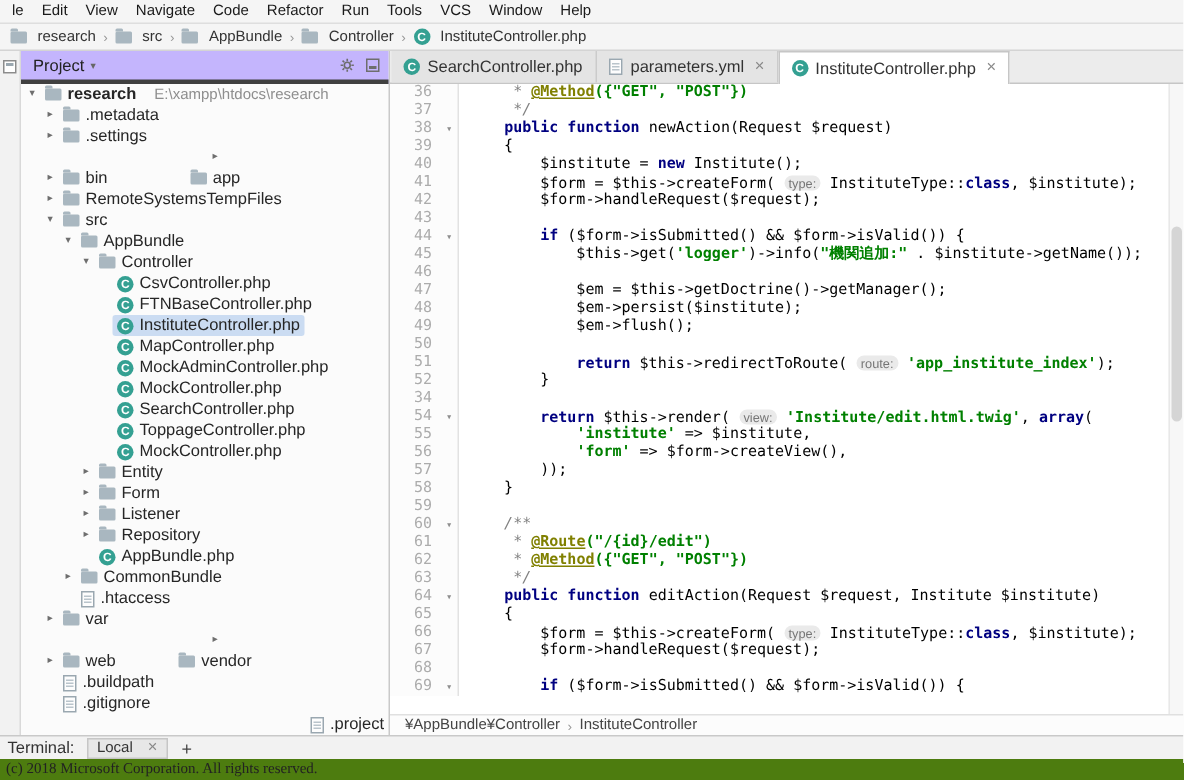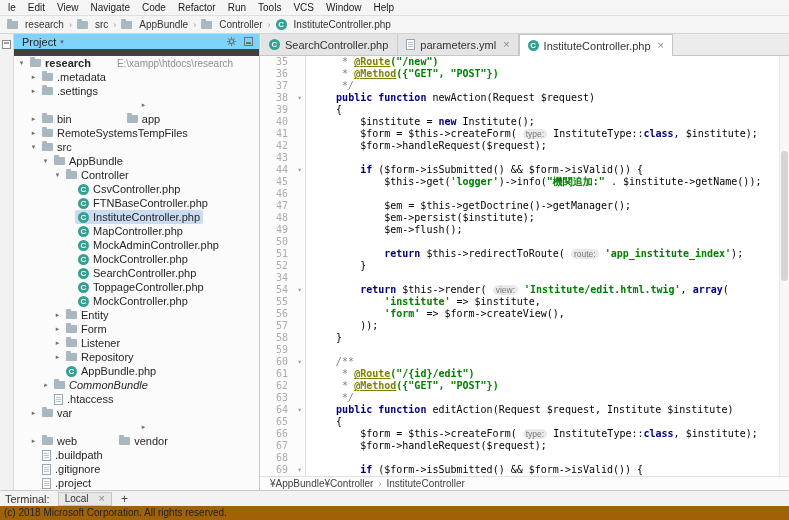--- a/index.html
+++ b/index.html
@@ -28,36 +28,36 @@
 
   .strip { width: 14px; background: #F2F2F2; border-right: 1px solid #D9D9D9;
            padding-top: 6px; display: flex; flex-direction: column; align-items: center; flex: none; }
   .strip-btn { width: 9px; height: 9px; border: 1px solid #8C8C8C; background: #fff; position: relative; display: block; }
   .strip-btn::after { content: ''; position: absolute; left: 1px; top: 1px; right: 1px; height: 2px; background: #9AA7B0; }
 
   
   .panel { width: 246px; flex: none; background: #FBFBFB; border-right: 1px solid #C9C9C9;
            display: flex; flex-direction: column; }
   .panel-hd { height: 22px; flex: none; display: flex; align-items: center; padding: 0 6px 0 8px;
-              font-size: 11px; color: #222; background: #7dd3fc; border-bottom: 7px solid #404040; }
+              font-size: 11px; color: #222; background: #c4b5fd; border-bottom: 3px solid #404040; }
   .panel-title { display: inline-flex; align-items: center; gap: 4px; cursor: default; }
   .caret { font-size: 7px; color: #666; }
   .panel-actions { margin-left: auto; display: inline-flex; align-items: center; gap: 7px; }
   .gear { display: inline-flex; align-items: center; }
   .icon-hide { width: 9px; height: 9px; border: 1px solid #6e6e6e; position: relative; display: inline-block; }
   .icon-hide::after { content: ''; position: absolute; left: 1px; right: 1px; bottom: 1px; height: 2px; background: #6e6e6e; }
 
   .tree { flex: 1; overflow: hidden; font-size: 11px; color: #262626; }
   .trow { height: 14px; display: flex; align-items: center; white-space: nowrap; cursor: default; }
   .chev { width: 11px; flex: none; text-align: center; font-size: 7px; color: #6E6E6E; line-height: 14px; }
   .tnode { display: inline-flex; align-items: center; height: 14px; padding: 0 3px; border-radius: 2px; }
   .tnode.sel { background: #CBDCF2; }
   .tlabel { line-height: 14px; }
   .bold { font-weight: bold; }
-  .tsuffix { color: #8E8E8E; margin-left: 23px; font-size: 10px; }
+  .tsuffix { color: #8E8E8E; margin-left: 9px; font-size: 10px; }
 
   
   .fic { flex: none; margin-right: 4px; display: inline-block; }
   .ic-folder { width: 11px; height: 8px; background: #A9B7C0; border-radius: 1px; position: relative; }
   .ic-folder::before { content: ''; position: absolute; top: -2px; left: 0; width: 5px; height: 2px;
                        background: #A9B7C0; border-radius: 1px 1px 0 0; }
   .ic-php { width: 11px; height: 11px; border-radius: 50%; background: #34A092; color: #fff;
             font-size: 8px; font-weight: bold; line-height: 11px; text-align: center; }
   .ic-file { width: 9px; height: 11px; background: #FDFDFD; border: 1px solid #9AA7B0; position: relative; }
   .ic-file::after { content: ''; position: absolute; left: 1px; right: 1px; top: 2px; height: 1px;
@@ -95,21 +95,21 @@
   .edcrumb { height: 14px; flex: none; background: #FCFCFC; border-top: 1px solid #E0E0E0;
              display: flex; align-items: center; font-size: 10px; color: #444; padding-left: 8px; }
   .edc-item { padding: 0 2px; cursor: default; }
 
   
   .termbar { height: 16px; background: #F2F2F2; border-top: 1px solid #C9C9C9; display: flex;
              align-items: center; padding-left: 5px; font-size: 11px; color: #333; }
   .term-tab { display: inline-flex; align-items: center; margin-left: 8px; padding: 0 6px; height: 14px;
               background: #E7E7E7; border: 1px solid #C6C6C6; font-size: 10px; gap: 4px; }
   .term-plus { margin-left: 9px; color: #444; font-size: 12px; }
-  .termout { height: 14px; background: #a16207; font-family: Liberation Sans, sans-serif; font-size: 10px;
+  .termout { height: 14px; background: #4d7c0f; font-family: Liberation Serif, serif; font-size: 10px;
              color: #222; line-height: 14px; padding-left: 4px; white-space: pre; overflow: hidden; }
 </style>
 </head>
 <body>
 
 <div class="app">
 
   <div class="menubar" id="menubar">
       <span class="menu-item">le</span>
       <span class="menu-item">Edit</span>
@@ -331,21 +331,21 @@
               <span class="tlabel">Repository</span>
             </span>
           </div>
           <div class="trow" style="padding-left: 38px;">
             <span class="chev"></span>
             <span class="tnode">
               <span class="fic ic-php">C</span>
               <span class="tlabel">AppBundle.php</span>
             </span>
           </div>
-          <div class="trow" style="padding-left: 26px; font-style: italic;">
+          <div class="trow" style="padding-left: 26px;">
             <span class="chev">▸</span>
             <span class="tnode">
               <span class="fic ic-folder"></span>
               <span class="tlabel">CommonBundle</span>
             </span>
           </div>
           <div class="trow" style="padding-left: 26px;">
             <span class="chev"></span>
             <span class="tnode">
               <span class="fic ic-file"></span>
@@ -380,21 +380,21 @@
               <span class="tlabel">.buildpath</span>
             </span>
           </div>
           <div class="trow" style="padding-left: 14px;">
             <span class="chev"></span>
             <span class="tnode">
               <span class="fic ic-file"></span>
               <span class="tlabel">.gitignore</span>
             </span>
           </div>
-          <div class="trow" style="padding-left: 14px;">
+          <div class="trow" style="padding-left: 14px; justify-content: flex-end;">
             <span class="chev"></span>
             <span class="tnode">
               <span class="fic ic-file"></span>
               <span class="tlabel">.project</span>
             </span>
           </div>
         </div>
     </div>
 
     <div class="editor-col">
@@ -409,25 +409,20 @@
             <span class="tab-close">×</span>
           </div>
           <div class="tab active">
             <span class="fic ic-php">C</span>
             <span class="tab-label">InstituteController.php</span>
             <span class="tab-close">×</span>
           </div>
         </div>
       <div class="editor">
         <div class="code" id="code">
-            <div class="cl">
-              <span class="ln">35</span>
-              <span class="fold"></span>
-              <span class="ct"><span class="sc">     * </span><span class="st">@Route</span><span class="ss">("/new")</span></span>
-            </div>
             <div class="cl">
               <span class="ln">36</span>
               <span class="fold"></span>
               <span class="ct"><span class="sc">     * </span><span class="st">@Method</span><span class="ss">({"GET", "POST"})</span></span>
             </div>
             <div class="cl">
               <span class="ln">37</span>
               <span class="fold"></span>
               <span class="ct"><span class="sc">     */</span></span>
             </div>

